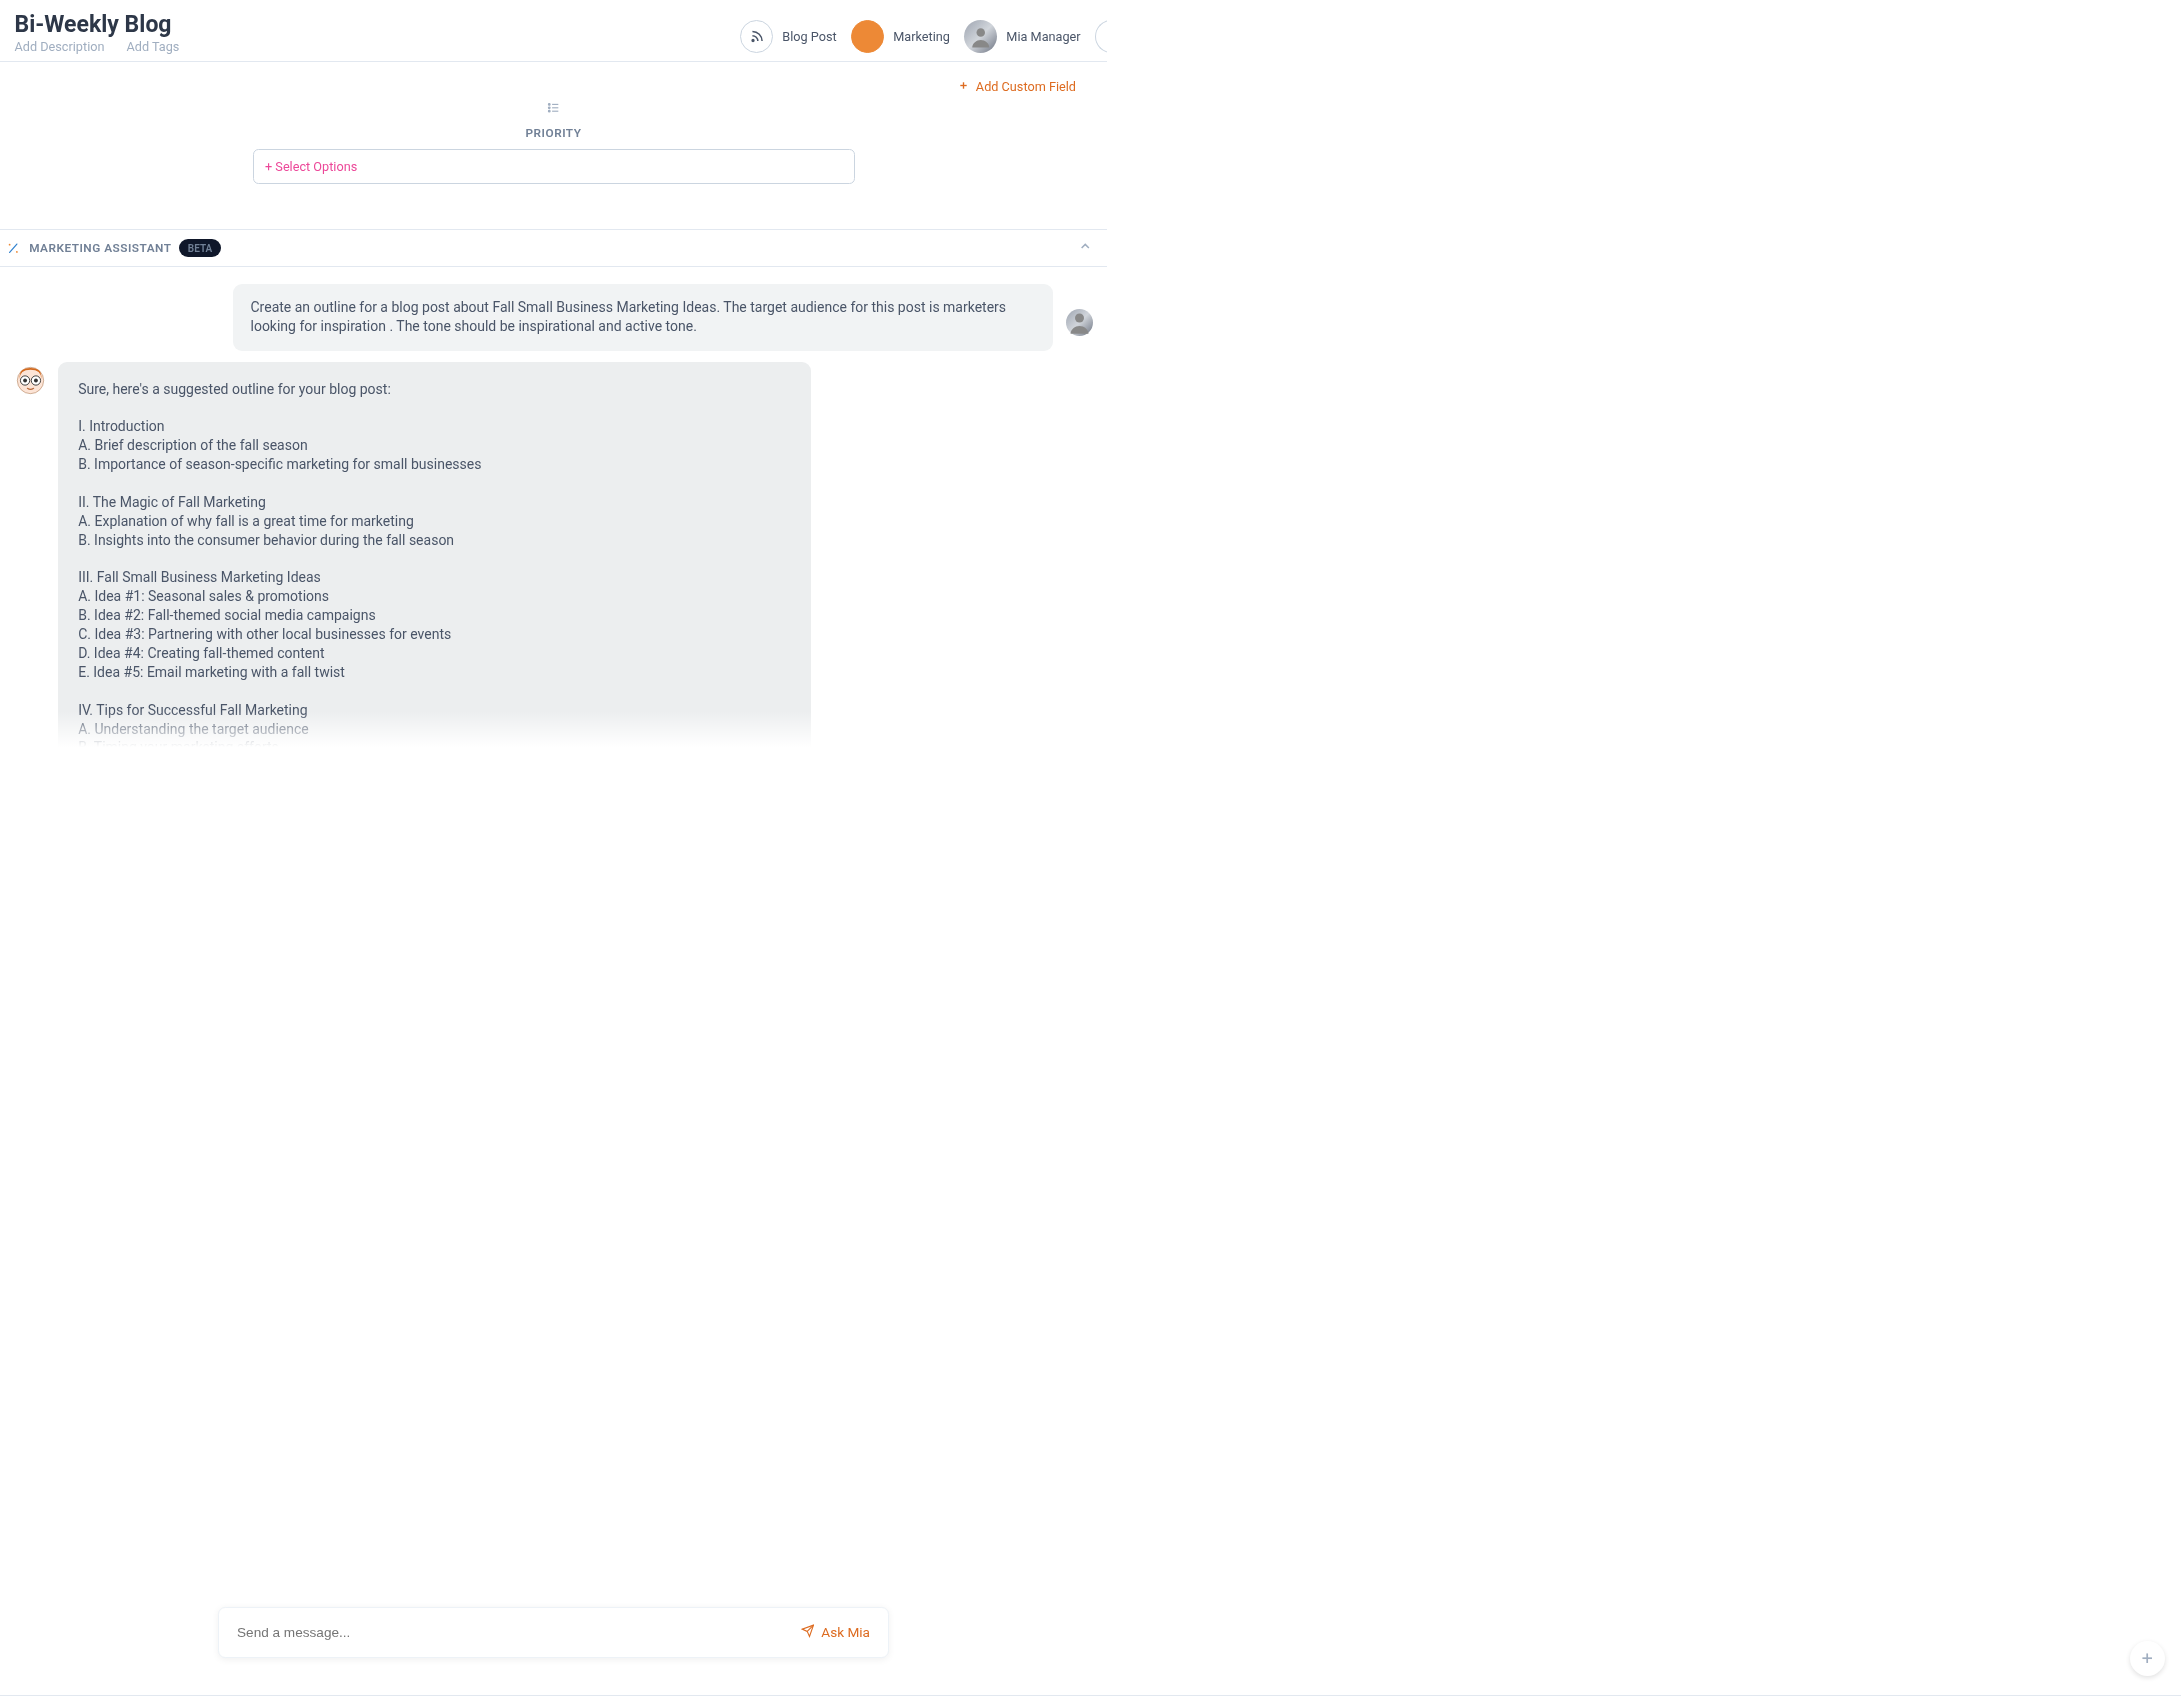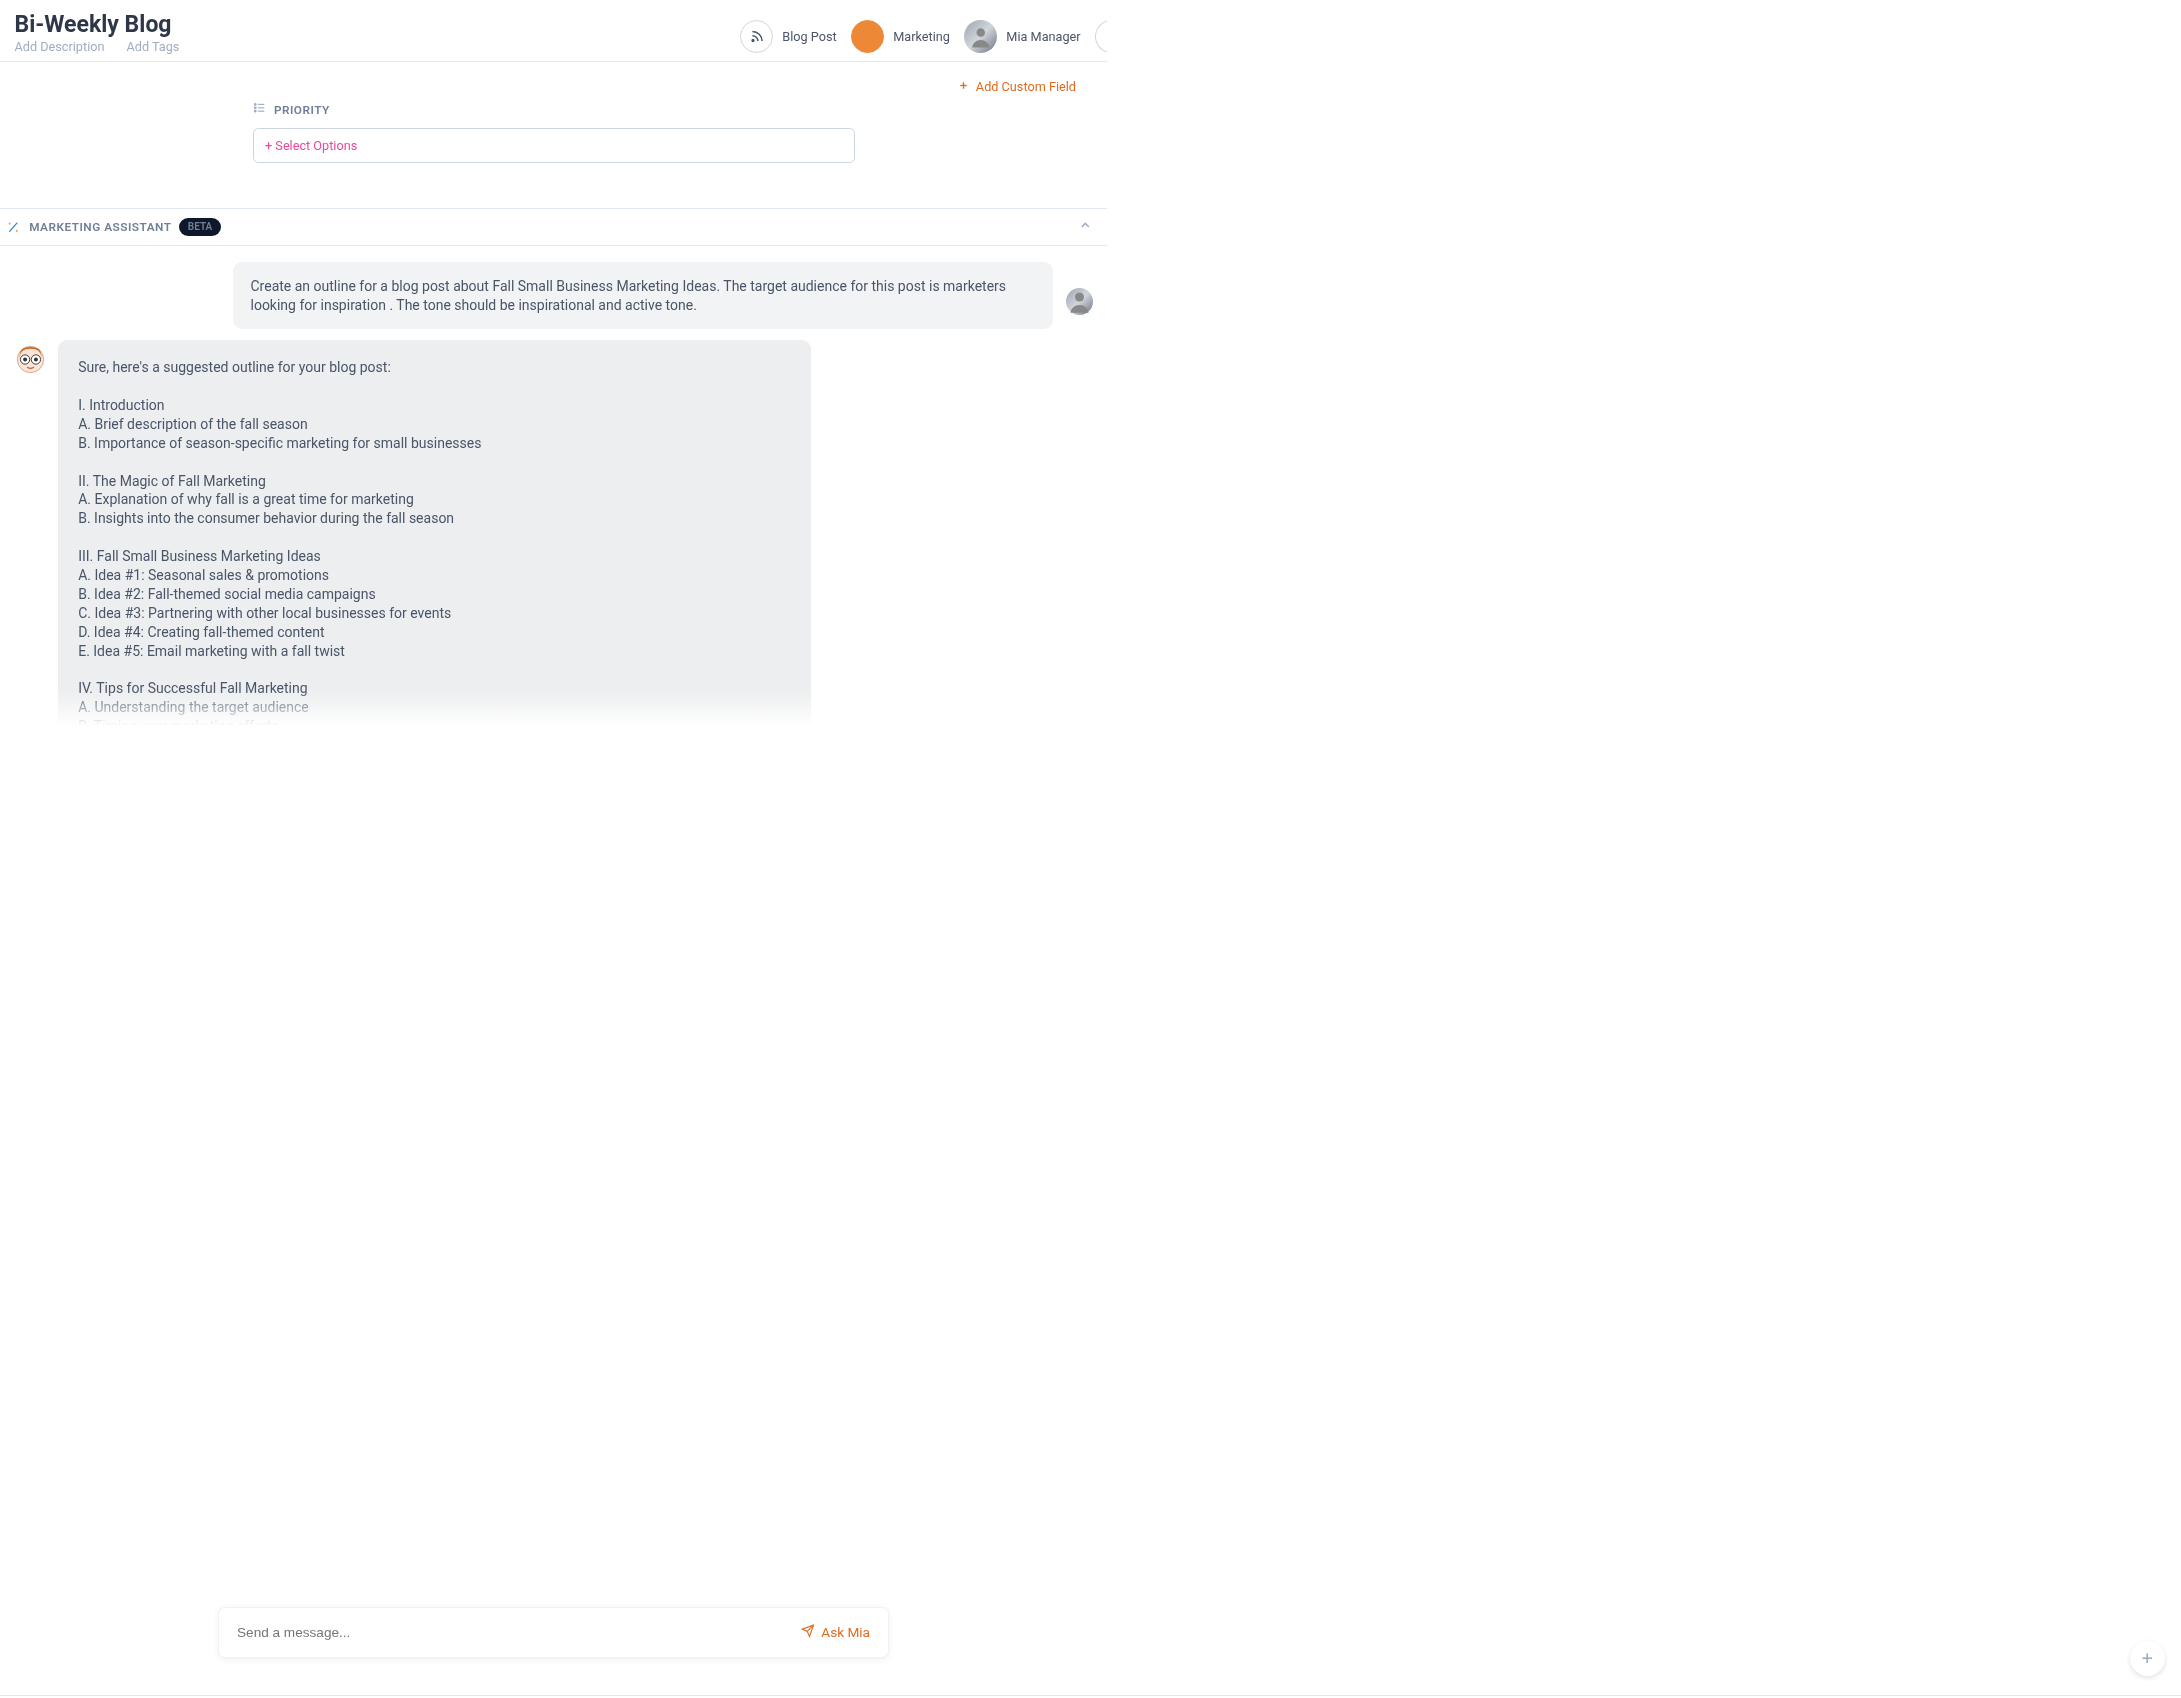--- a/index.html
+++ b/index.html
@@ -94,20 +94,21 @@
     }
     .priority-section {
       padding: 0 253px 45px 253px;
     }
     .priority-label-row {
       display: flex;
       align-items: center;
       gap: 7.3px;
       margin-bottom: 9px;
       color: #718096;
+      flex-direction: column;
     }
     .priority-label {
       font-size: 11.8px;
       font-weight: 600;
       letter-spacing: 0.5px;
     }
     .priority-select {
       border: 0.9px solid #cbd5e0;
       border-radius: 5.5px;
       padding: 9px 11px;

